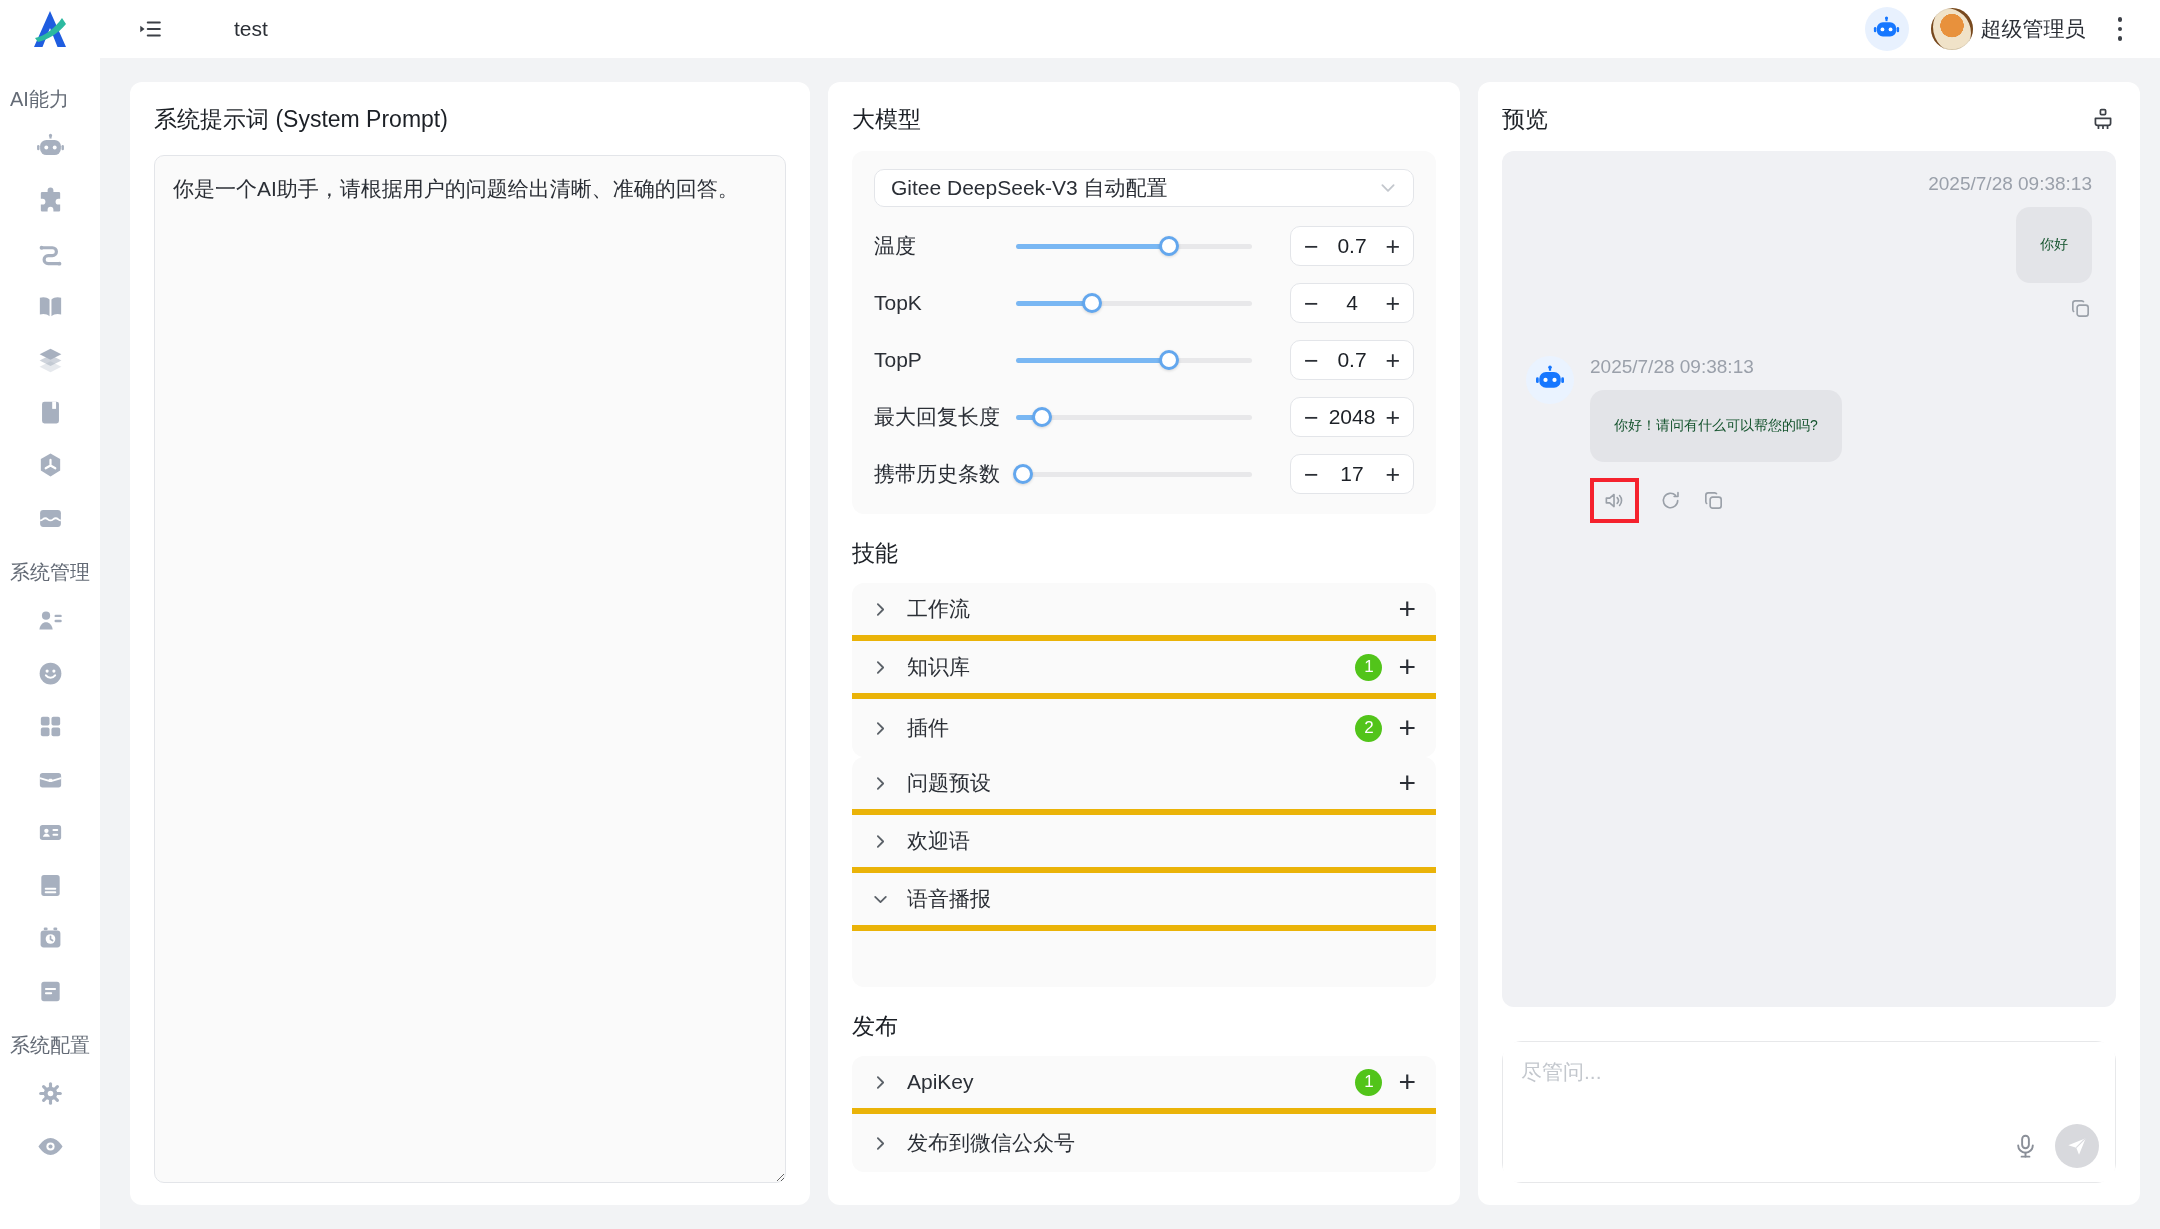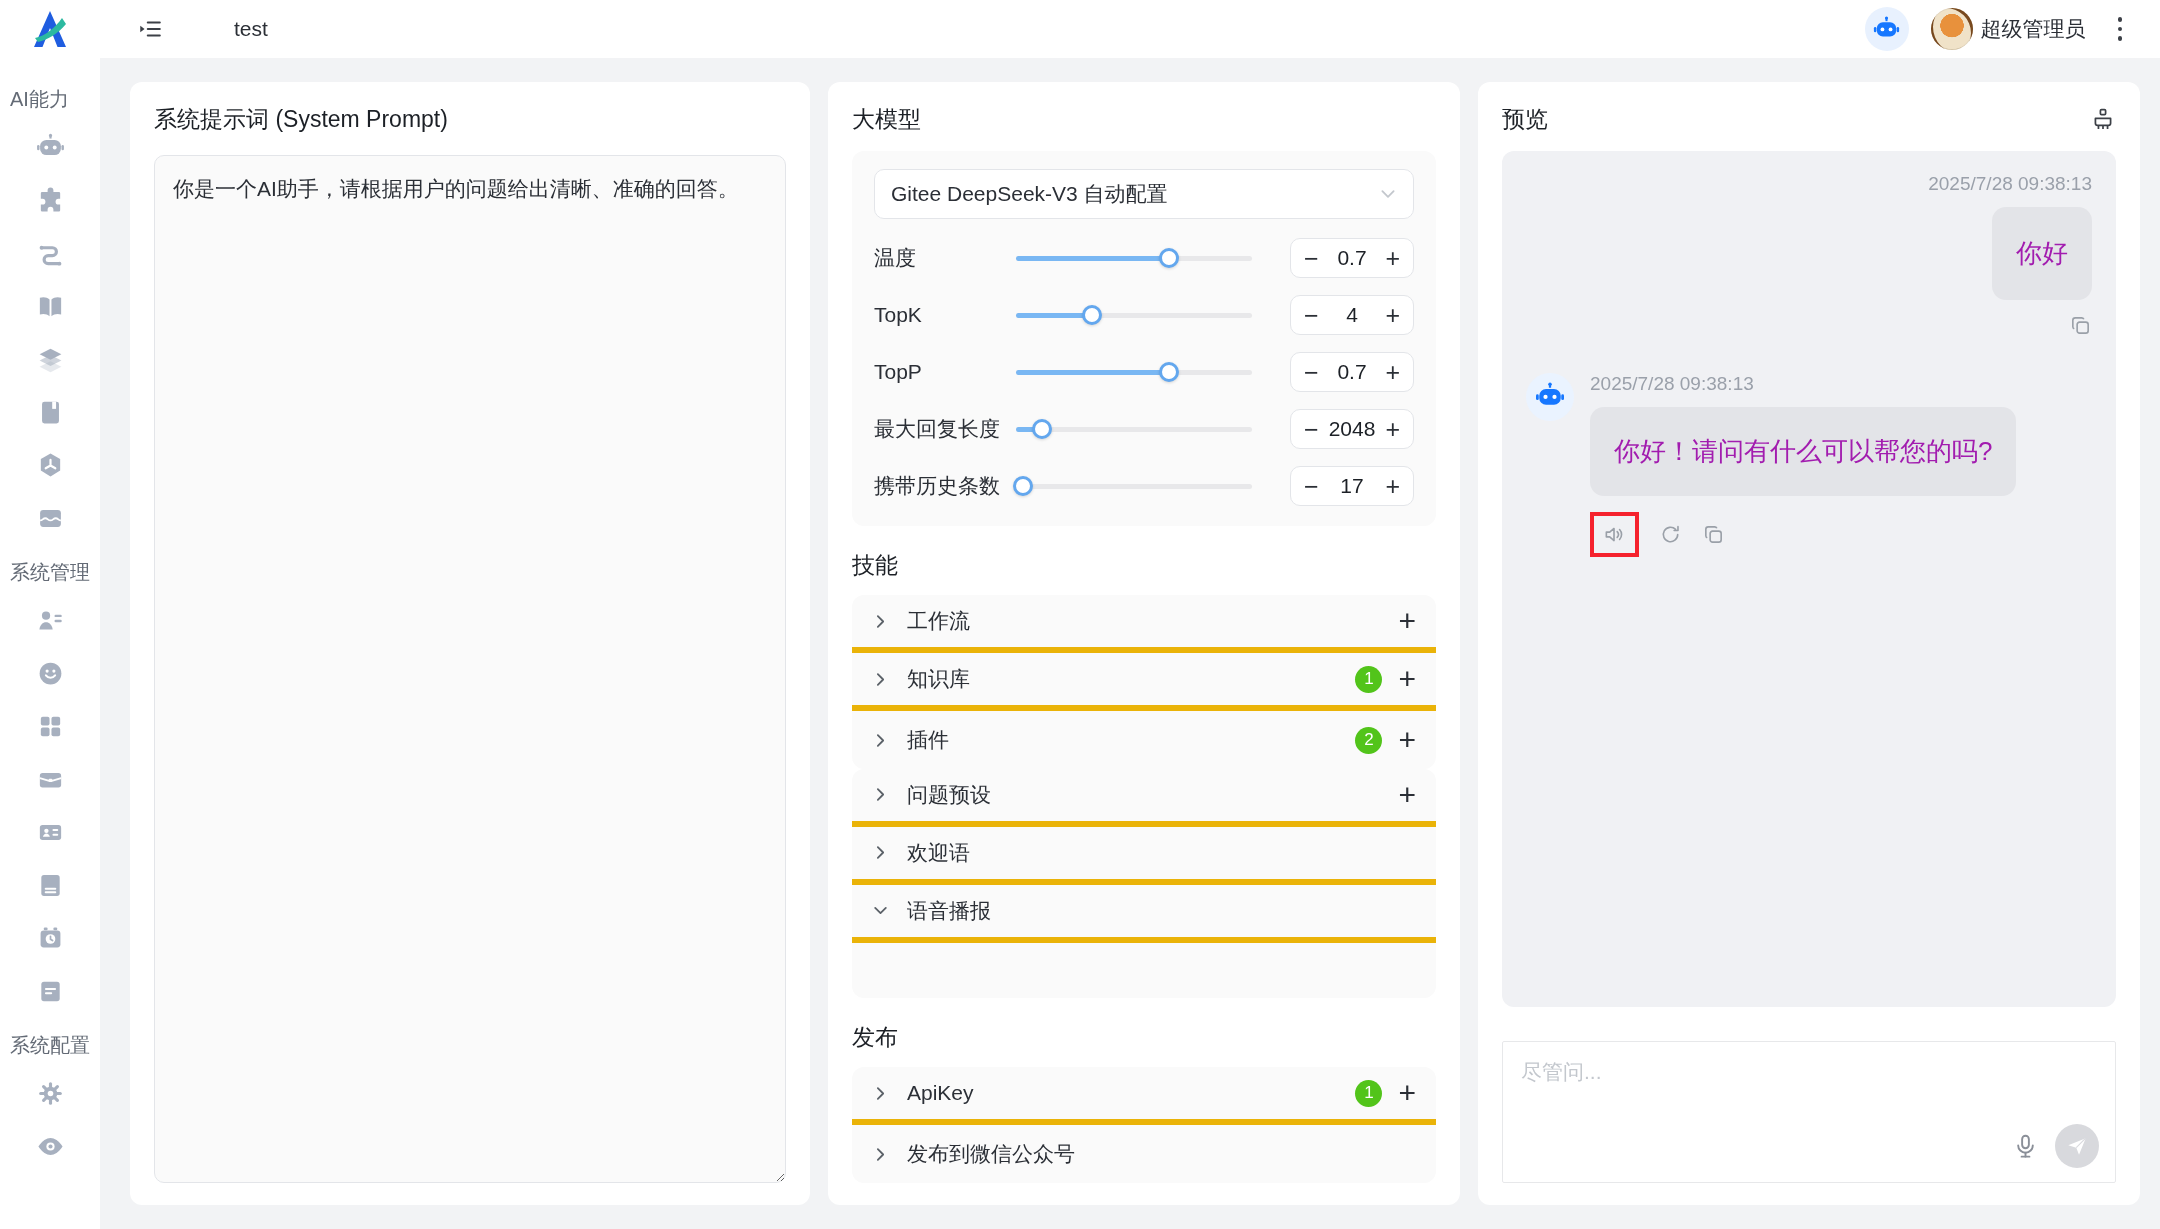--- a/index.html
+++ b/index.html
@@ -36,21 +36,21 @@
   .panel-title { font-size:23px; color:#1c2026; font-weight:500; }
 
   
   .prompt-textarea { margin-top:20px; flex:1; width:100%; background:#fafafa; border:1.5px solid #e3e5e9;
     border-radius:10px; padding:16px 18px; font-size:21px; line-height:1.65; color:#2b2f36;
     font-family:inherit; resize:vertical; outline:none; }
 
   
   .group { background:#fafafa; border-radius:12px; }
   .model-group { margin-top:16px; padding:18px 22px 22px; }
-  .select-box { height:50px; background:#fff; border:1.5px solid #e3e5e9; border-radius:10px;
+  .select-box { height:38px; background:#fff; border:1.5px solid #e3e5e9; border-radius:10px;
     display:flex; align-items:center; padding:0 16px; font-size:21px; color:#2b2f36; cursor:pointer; }
   .select-box .chev-down { margin-left:auto; color:#c3c7cd; }
   .srow { display:flex; align-items:center; margin-top:21px; height:36px; }
   .srow .slabel { width:142px; font-size:21px; color:#2b2f36; flex:none; }
   .slider { flex:1; position:relative; height:36px; margin-right:38px; cursor:pointer; }
   .rail { position:absolute; left:0; right:0; top:15.5px; height:5px; border-radius:3px; background:#e8e8ea; }
   .fill { position:absolute; left:0; top:15.5px; height:5px; border-radius:3px; background:var(--slider-fill,#79b7f3); }
   .knob { position:absolute; top:8px; width:20px; height:20px; border-radius:50%; background:#fff;
     border:3.5px solid #63a7ee; box-shadow:0 1px 3px rgba(0,0,0,.15); }
   .valbox { width:124px; height:40px; flex:none; background:#fff; border:1.5px solid #e3e5e9; border-radius:10px;
@@ -70,33 +70,33 @@
     font-size:17px; display:flex; align-items:center; justify-content:center; margin-right:16px; }
   .plus { font-size:30px; font-weight:300; color:#2b2f36; line-height:1; cursor:pointer; }
   .toggle-row { height:56px; display:flex; align-items:center; padding:0 20px 6px; }
 
   
   .preview-head { display:flex; align-items:center; }
   .clear-btn { margin-left:auto; color:#3c4047; cursor:pointer; display:flex; }
   .chat { margin-top:16px; flex:1; background:#f0f1f4; border-radius:12px; padding:22px 24px; overflow:hidden; position:relative; }
   .ts { font-size:19px; color:#9aa0aa; }
   .msg-user { display:flex; flex-direction:column; align-items:flex-end; }
-  .bubble { background:#e3e4e8; border-radius:14px; font-size:26px; color:#a21caf; }
+  .bubble { background:#e3e4e8; border-radius:14px; font-size:14px; color:#14532d; }
   .bubble-user { margin-top:12px; padding:29px 24px; }
   .hover-icons { margin-top:14px; color:#9aa0a8; display:flex; gap:22px; }
   .hover-icons svg, .msg-actions svg { width:23px; height:23px; }
   .msg-bot { display:flex; margin-top:36px; }
   .bot-avatar { width:48px; height:48px; border-radius:50%; background:#eaf3ff; flex:none;
     display:flex; align-items:center; justify-content:center; }
   .bot-body { margin-left:16px; }
   .bubble-bot { margin-top:12px; padding:27px 24px; display:inline-block; }
   .msg-actions { margin-top:16px; display:flex; align-items:center; gap:20px; color:#9aa0a8; }
   .icon-btn { display:flex; cursor:pointer; }
   .red-box { border:4px solid var(--annotation-red,#f5222d); padding:7px 9px; display:flex; }
-  .chat-input { margin-top:34px; height:142px; border:1.5px solid #e7e8ea; border-radius:2px; position:relative; background:#fff; flex:none; }
+  .chat-input { margin-top:34px; height:142px; border:1.5px solid #e7e8ea; border-radius:20px; position:relative; background:#fff; flex:none; }
   .chat-input textarea { width:100%; height:100%; border:none; outline:none; resize:none; border-radius:14px;
     padding:16px 18px; font-size:21px; font-family:inherit; color:#2b2f36; }
   .chat-input textarea::placeholder { color:#c3c7cd; }
   .input-tools { position:absolute; right:16px; bottom:14px; display:flex; align-items:center; gap:16px; }
   .mic { color:#8a8f98; display:flex; cursor:pointer; }
   .send-btn { width:44px; height:44px; border-radius:50%; background:#d8d9dd; display:flex; align-items:center; justify-content:center; cursor:pointer; }
 </style>
 </head>
 <body>
 

